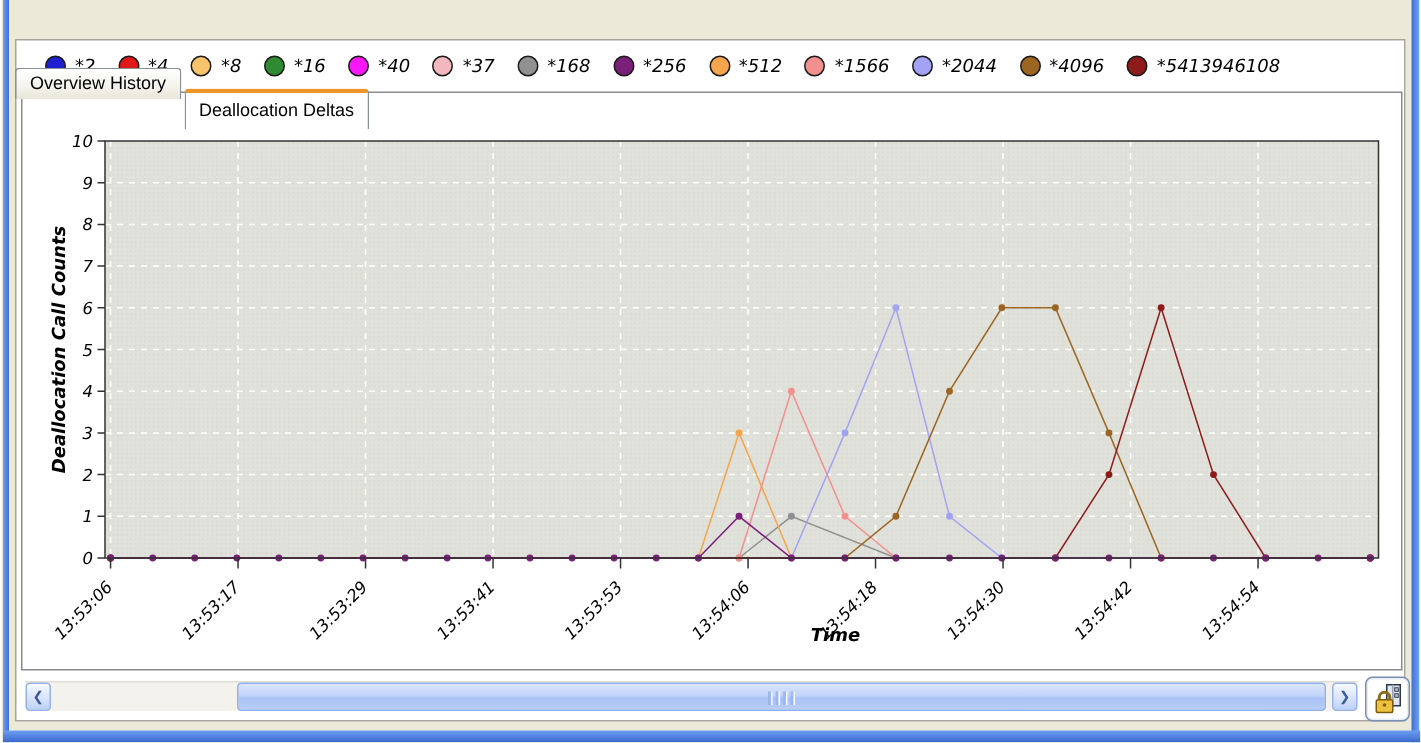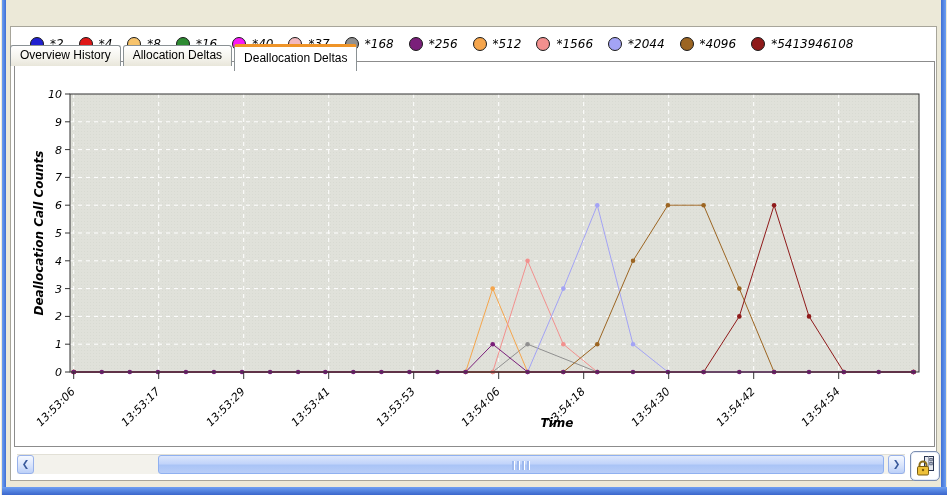--- a/index.html
+++ b/index.html
@@ -8,21 +8,21 @@
   .edge{position:absolute;background:linear-gradient(90deg,#6d9ff2,#3f6fd4);}
   .edge.left{left:1px;top:0;width:4px;height:495px;}
   .edge.right{right:1px;top:0;width:5px;height:495px;background:linear-gradient(270deg,#6d9ff2,#3f6fd4);}
   .edge.bottom{left:1px;bottom:0;width:945px;height:8px;background:linear-gradient(180deg,#6d9ff2,#3a66cc);}
   
   .tabstrip{position:absolute;left:9px;top:2px;right:12px;height:25px;display:flex;align-items:center;z-index:5;margin-top:41px;}
   .tab{height:20px;line-height:19px;padding:0 9px;margin-right:2px;font-size:12px;color:#000;
        background:linear-gradient(180deg,#ffffff,#f4f3ec 60%,#e8e6da);border:1px solid #8a9194;border-bottom:none;
        border-radius:3px 3px 0 0;cursor:default;white-space:nowrap;}
   .tab.active{height:24px;line-height:22px;background:#ffffff;border-top:3px solid #ef9428;
-       border-radius:3px 3px 0 0;position:relative;top:2px;z-index:6;}
+       border-radius:3px 3px 0 0;position:relative;top:17px;z-index:6;}
   
   .page{position:absolute;left:9px;top:26px;width:927px;height:455px;background:#ffffff;
         border:1px solid #a7a59a;box-sizing:border-box;z-index:4;}
   
   .legend{position:absolute;left:19px;top:7px;height:20px;display:flex;align-items:center;gap:15px;}
   .legend-item{display:flex;align-items:center;gap:6px;}
   .legend-dot{width:12px;height:12px;border-radius:50%;border:1px solid #1a1a1a;box-sizing:content-box;}
   .legend-label{font-family:"DejaVu Sans",sans-serif;font-style:italic;font-size:12px;color:#000;}
   
   .chartbox{position:absolute;left:3px;top:34px;width:921px;height:386px;background:#ffffff;
@@ -48,21 +48,20 @@
 </head>
 <body>
 
 <div class="window">
   <div class="edge left"></div>
   <div class="edge right"></div>
   <div class="edge bottom"></div>
 
   <div class="tabstrip" id="tabstrip">
       <div class="tab">Overview History</div>
-      <div class="tab">Allocation Deltas</div>
       <div class="tab active">Deallocation Deltas</div>
     </div>
 
   <div class="page">
     <div class="legend" id="legend">
         <div class="legend-item">
           <span class="legend-dot" style="background: rgb(32, 32, 208);"></span>
           <span class="legend-label">*2</span>
         </div>
         <div class="legend-item">

